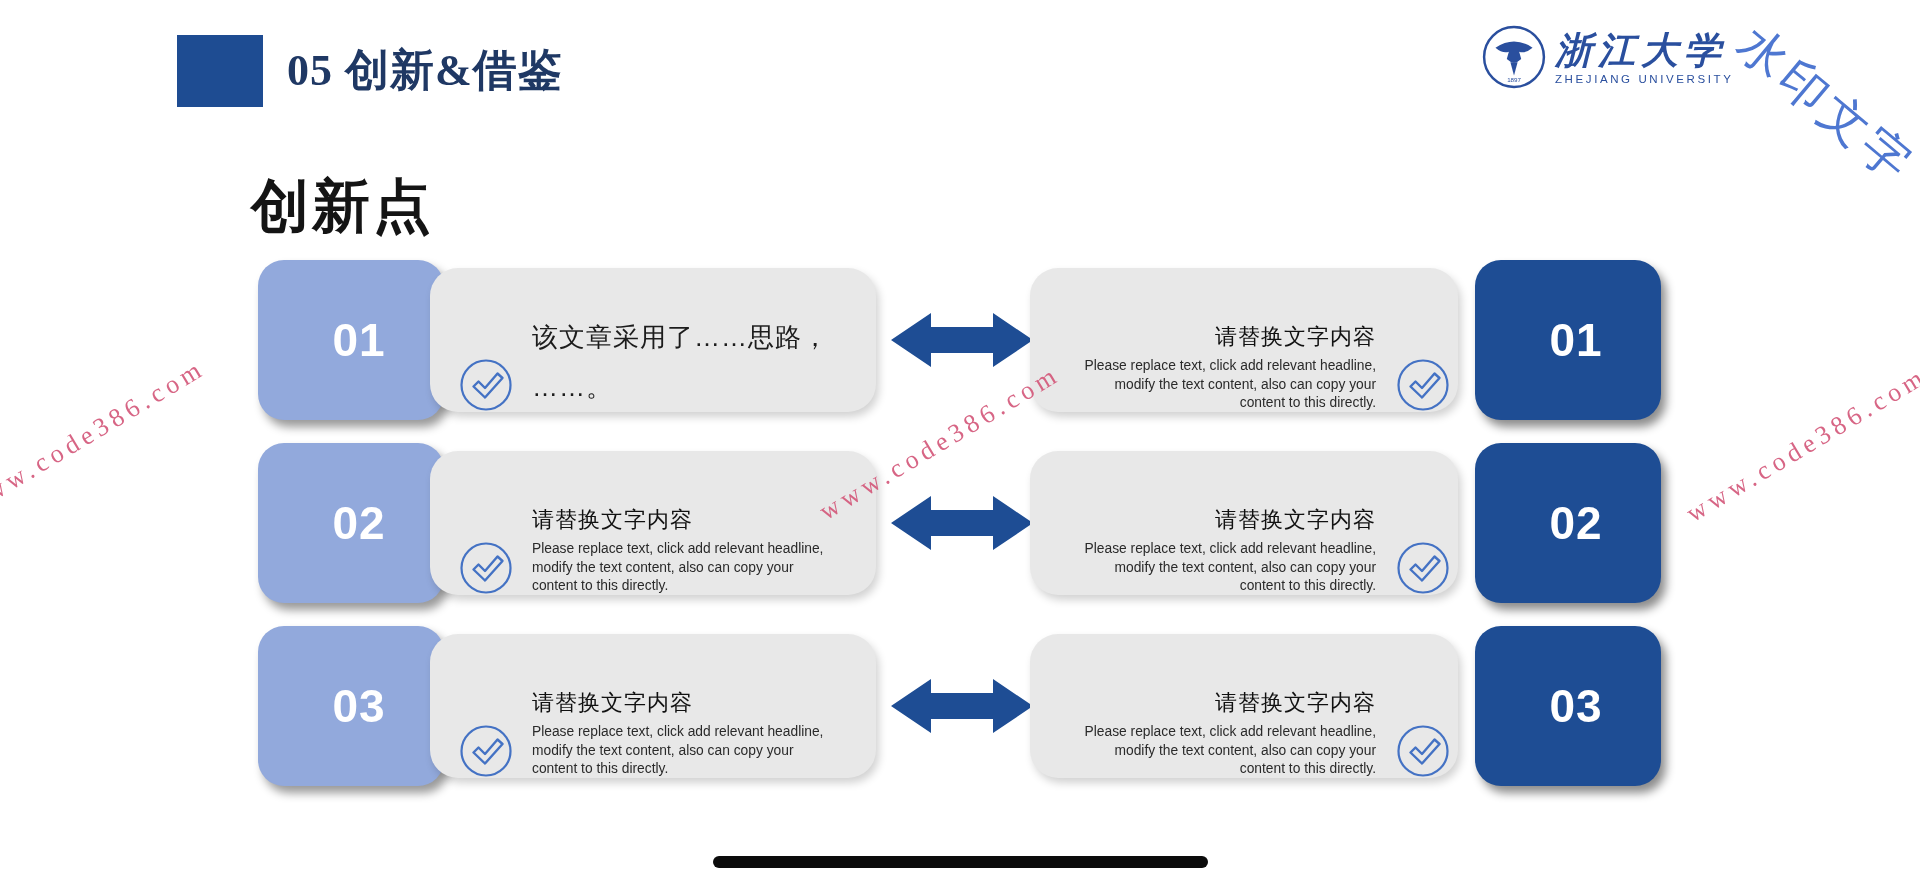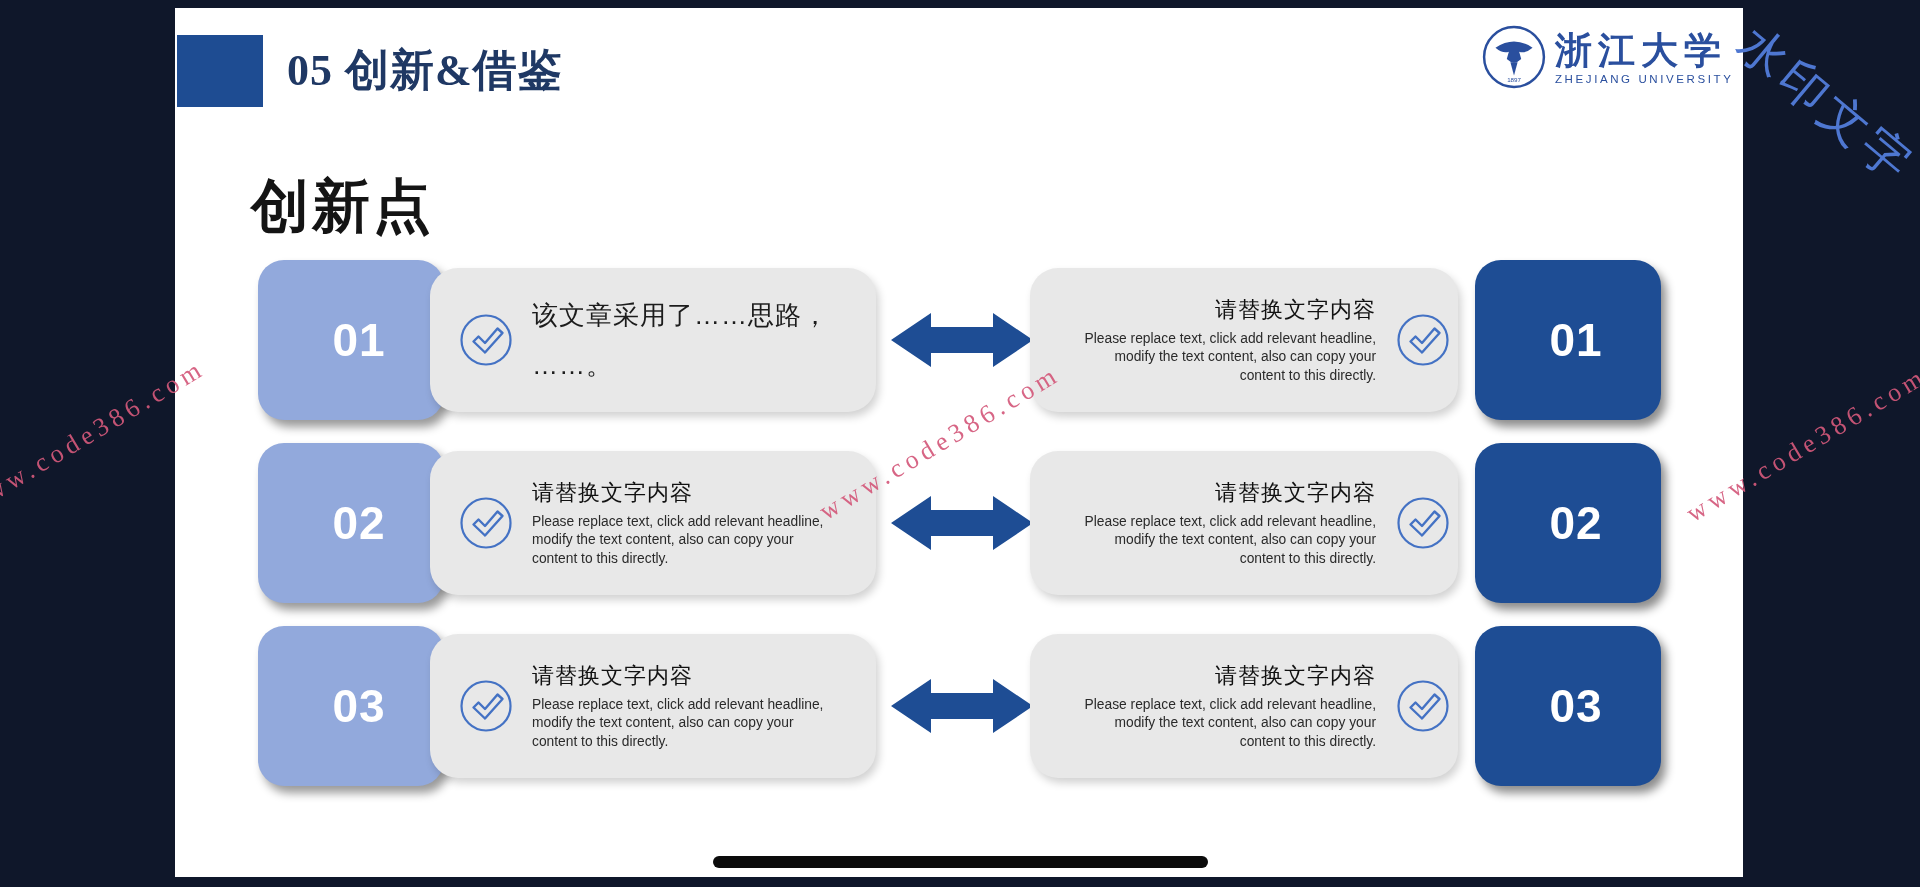--- a/index.html
+++ b/index.html
@@ -1,20 +1,20 @@
 <!DOCTYPE html>
 <html><head>
 <meta charset="utf-8">
 <style>
   * { margin:0; padding:0; box-sizing:border-box; }
   html,body { background:#000; }
   body { font-family:"Liberation Sans","DejaVu Sans",sans-serif; }
   .screen {
     position:relative; width:1920px; height:887px;
-    background:#0f172a; overflow:hidden;
+    background:#ffffff; overflow:hidden;
   }
   .slide {
     position:absolute; left:175px; top:8px; width:1568px; height:869px;
     background:#ffffff; overflow:hidden;
   }
   
   .accent-rect {
     position:absolute; left:2px; top:27px; width:86px; height:72px;
     background:#1E4C92;
   }
@@ -23,21 +23,21 @@
     font-family:"Liberation Serif","DejaVu Serif",serif;
     font-size:44px; font-weight:bold; color:#1F3864; letter-spacing:1px;
     white-space:nowrap;
   }
   
   .logo { position:absolute; left:1306px; top:16px; display:flex; align-items:flex-start; }
   .logo-seal { width:66px; height:66px; }
   .logo-text { margin-left:8px; padding-top:8px; }
   .logo-cn {
     font-family:"Liberation Serif","DejaVu Serif",serif;
-    font-weight:bold;
+    font-style:italic; font-weight:bold;
     font-size:37px; color:#2A4F9E; letter-spacing:6px; line-height:38px;
     white-space:nowrap;
   }
   .logo-en {
     font-size:11.5px; color:#2A4F9E; letter-spacing:2.6px; margin-top:3px;
     white-space:nowrap;
   }
   
   .col-heading {
     position:absolute; top:160px; font-size:58px; font-weight:900;
@@ -52,21 +52,21 @@
   }
   .tile.light { background:#92A9DC; box-shadow:5px 7px 10px rgba(0,0,0,0.40); }
   .tile.dark  { background:#1E4D94; box-shadow:5px 7px 10px rgba(0,0,0,0.45); }
   .tile .num  { color:#fff; font-size:46px; font-weight:bold; letter-spacing:1px; }
   .tile.l { left:83px; }
   .tile.r { left:1300px; }
   .row1.tile { top:252px; }
 
   .card {
     position:absolute; height:144px; background:#E8E8E8; border-radius:28px;
-    display:flex; align-items:center;
+    display:flex; align-items:flex-end;
     box-shadow:3px 5px 9px rgba(0,0,0,0.18);
   }
   .card.l { left:255px; width:446px; padding-left:29px; }
   .card.r { left:855px; width:428px; padding-right:8px; justify-content:flex-end; }
 
   .check { width:54px; height:54px; flex:0 0 54px; }
   .card.l .check { margin-right:19px; }
   .card.r .check { margin-left:20px; }
 
   .card-text { }

